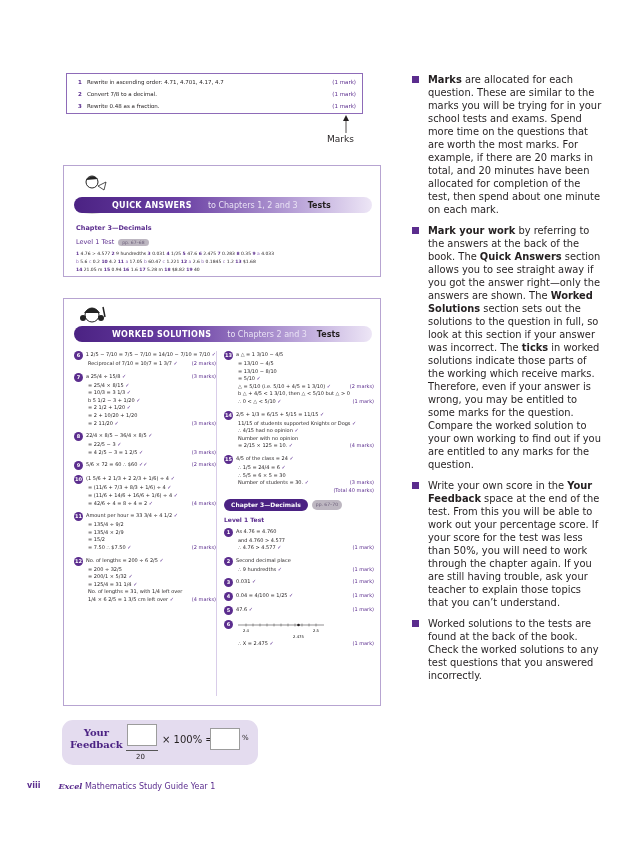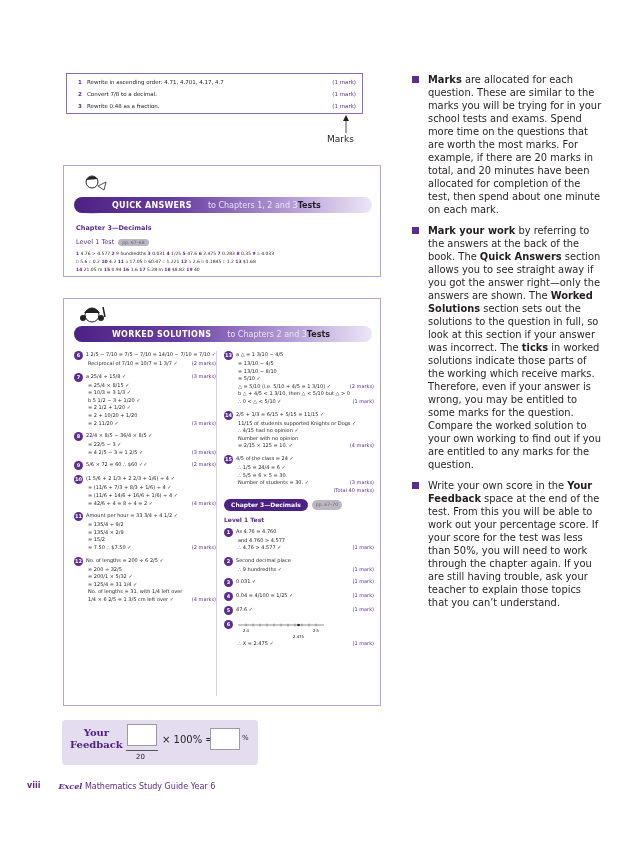--- a/index.html
+++ b/index.html
@@ -26,21 +26,21 @@
   #qa-panel { left: 63px; top: 165px; width: 318px; height: 112px; }
   #ws-panel { left: 63px; top: 298px; width: 318px; height: 408px; }
 
   .banner {
     position: absolute; left: 10px; height: 16px; border-radius: 8px;
     background: linear-gradient(90deg, #4b2283 0%, #6a3fa3 35%, #b9a3d8 75%, #ede6f6 100%);
     display: flex; align-items: center; padding-left: 38px;
   }
   .banner .bt1 { font-family: "DejaVu Sans", sans-serif; font-weight: bold; color: #fff; font-size: 8px; letter-spacing: 0.3px; margin-right: 4px; }
   .banner .bt2 { color: #e9e2f4; font-size: 8px; padding-left: 12px; }
-  .banner .bt3 { color: #231f20; font-weight: bold; font-size: 8px; margin-left: 0; }
+  .banner .bt3 { color: #231f20; font-weight: bold; font-size: 8px; margin-left: 10px; }
   .mascot { position: absolute; }
 
   .chapter-h { position: absolute; font-weight: bold; color: #5b2d8e; font-size: 6.5px; }
   .level-h { position: absolute; color: #5b2d8e; font-size: 6.5px; display: flex; align-items: center; gap: 4px; }
   .pill { background: #bdb7c1; border-radius: 6px; font-size: 4.5px; color: #6a5d78; padding: 1px 4px; }
   .qa-lines { position: absolute; left: 12px; top: 84px; width: 296px; font-size: 4.5px; line-height: 8px; }
   .qa-lines b { color: #5b2d8e; }
   .qa-lines i { color: #8e6bb8; font-style: normal; }
 
   
@@ -58,21 +58,21 @@
   }
   .tick { color: #5b2d8e; }
   .indent { padding-left: 14px; }
   .ch-pill {
     display: inline-block; background: #4b2283; color: #fff; font-weight: bold; font-size: 6px;
     padding: 2px 7px; border-radius: 7px;
   }
 
   
   #feedback {
-    position: absolute; left: 62px; top: 720px; width: 196px; height: 45px; background: #e4dcef; border-radius: 4px;
+    position: absolute; left: 62px; top: 720px; width: 196px; height: 45px; background: #e4dcef; border-radius: 11px;
   }
   #fb-title { position: absolute; left: 8px; top: 7px; font-family: "DejaVu Serif", serif; font-weight: bold; color: #4b2283; font-size: 10px; line-height: 12px; text-align: center; }
   .fb-box { position: absolute; background: #fff; border: 1px solid #9c9c9c; }
   #fb-score { left: 65px; top: 4px; width: 30px; height: 22px; }
   #fb-line { position: absolute; left: 64px; top: 30px; width: 32px; height: 1px; background: #555; }
   #fb-den { position: absolute; left: 74px; top: 33px; font-size: 7px; }
   #fb-times { position: absolute; left: 100px; top: 14px; font-size: 10px; }
   #fb-pct { left: 148px; top: 8px; width: 30px; height: 22px; }
   #fb-pctsign { position: absolute; left: 180px; top: 14px; font-size: 7px; }
 
@@ -422,23 +422,24 @@
   <div id="fb-den">20</div>
   <div id="fb-times">× 100% =</div>
   <div id="fb-pct" class="fb-box"></div>
   <div id="fb-pctsign">%</div>
 </div>
 
 <div id="footer">
   <span class="pg">viii</span>
   <span>
     <span class="excel">Excel</span>
-    <span>Mathematics Study Guide Year 6</span>
+    <span>Mathematics Study Guide Year 1</span>
   </span>
 </div>
 
 <div id="right-col">
   <div class="bullet">
     <b>Marks</b><span> are allocated for each question. These are similar to the marks you will be trying for in your school tests and exams. Spend more time on the questions that are worth the most marks. For example, if there are 20 marks in total, and 20 minutes have been allocated for completion of the test, then spend about one minute on each mark.</span>
   </div>
   <div class="bullet"><b>Mark your work</b> by referring to the answers at the back of the book. The <b>Quick Answers</b> section allows you to see straight away if you got the answer right—only the answers are shown. The <b>Worked Solutions</b> section sets out the solutions to the question in full, so look at this section if your answer was incorrect. The <b>ticks</b> in worked solutions indicate those parts of the working which receive marks. Therefore, even if your answer is wrong, you may be entitled to some marks for the question. Compare the worked solution to your own working to find out if you are entitled to any marks for the question.</div>
   <div class="bullet">Write your own score in the <b>Your Feedback</b> space at the end of the test. From this you will be able to work out your percentage score. If your score for the test was less than 50%, you will need to work through the chapter again. If you are still having trouble, ask your teacher to explain those topics that you can’t understand.</div>
+  <div class="bullet">Worked solutions to the tests are found at the back of the book. Check the worked solutions to any test questions that you answered incorrectly.</div>
 </div>
 
 </body></html>

